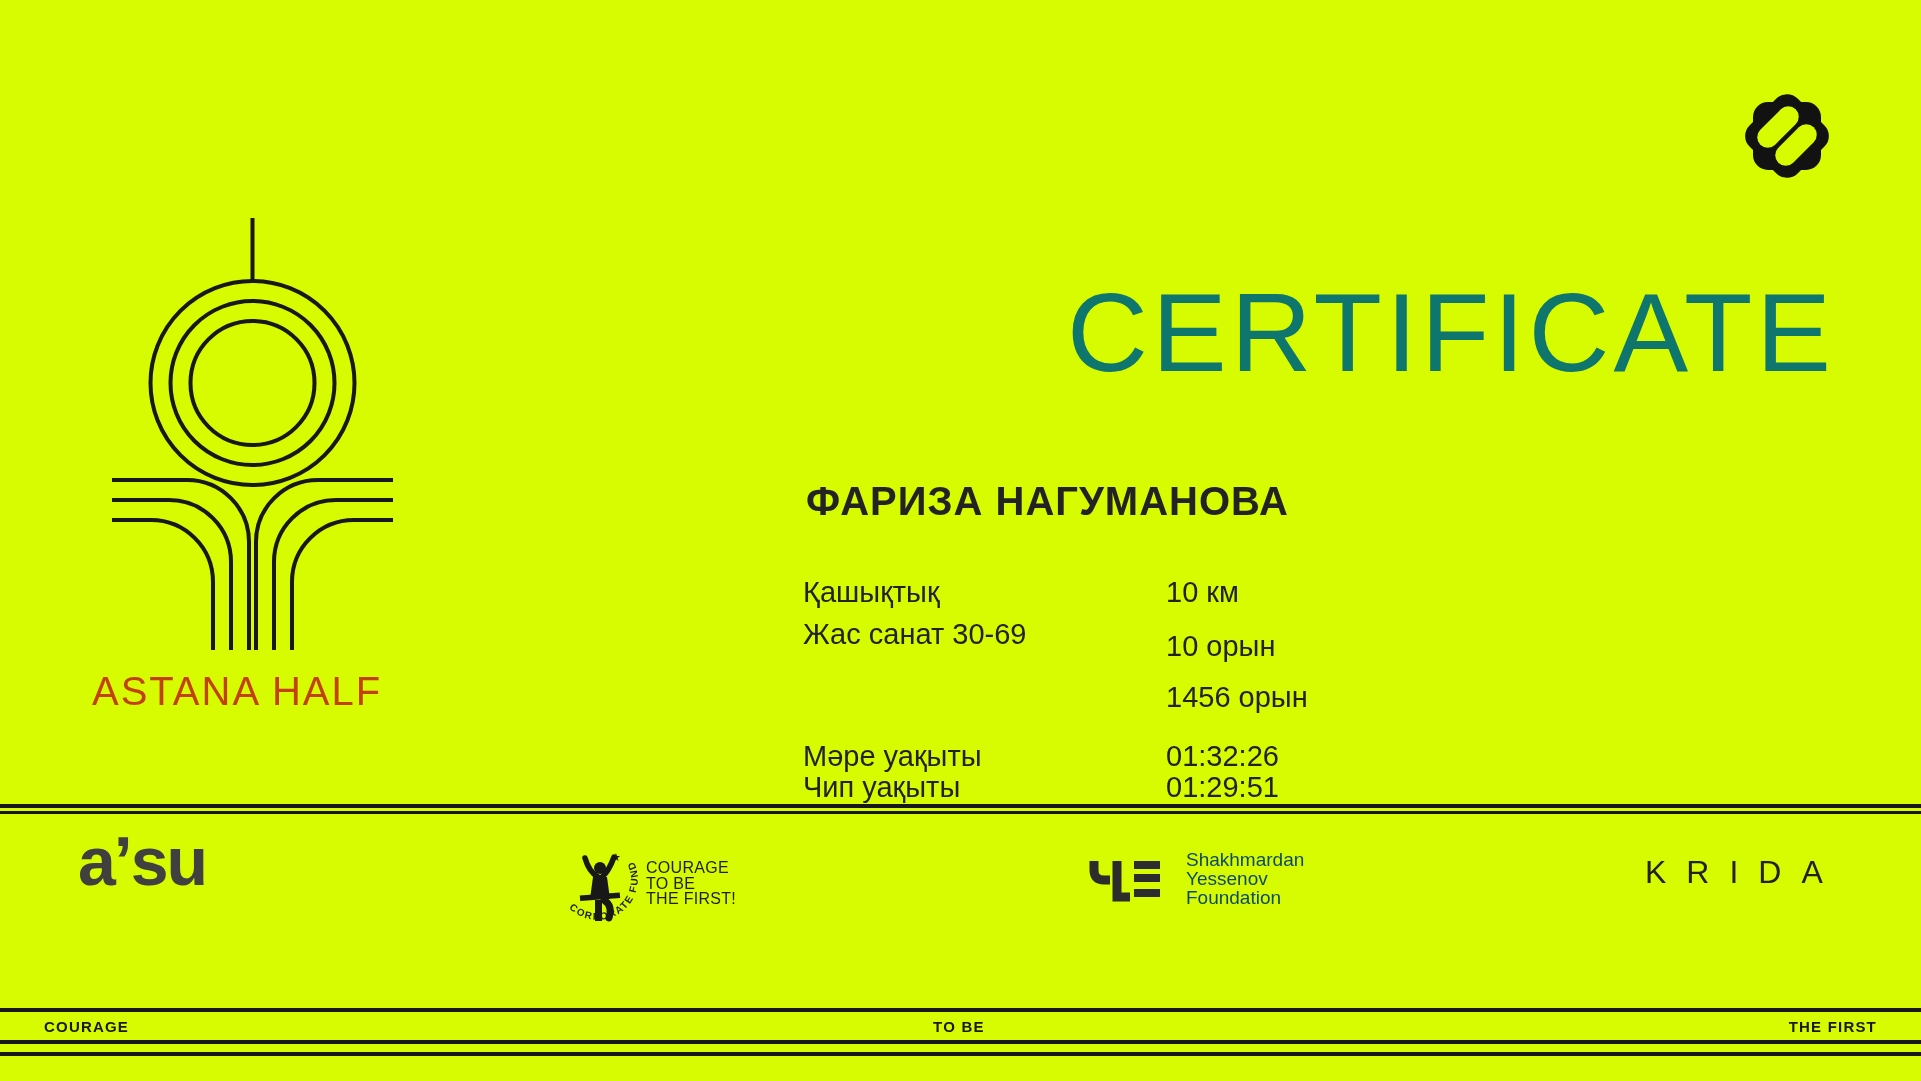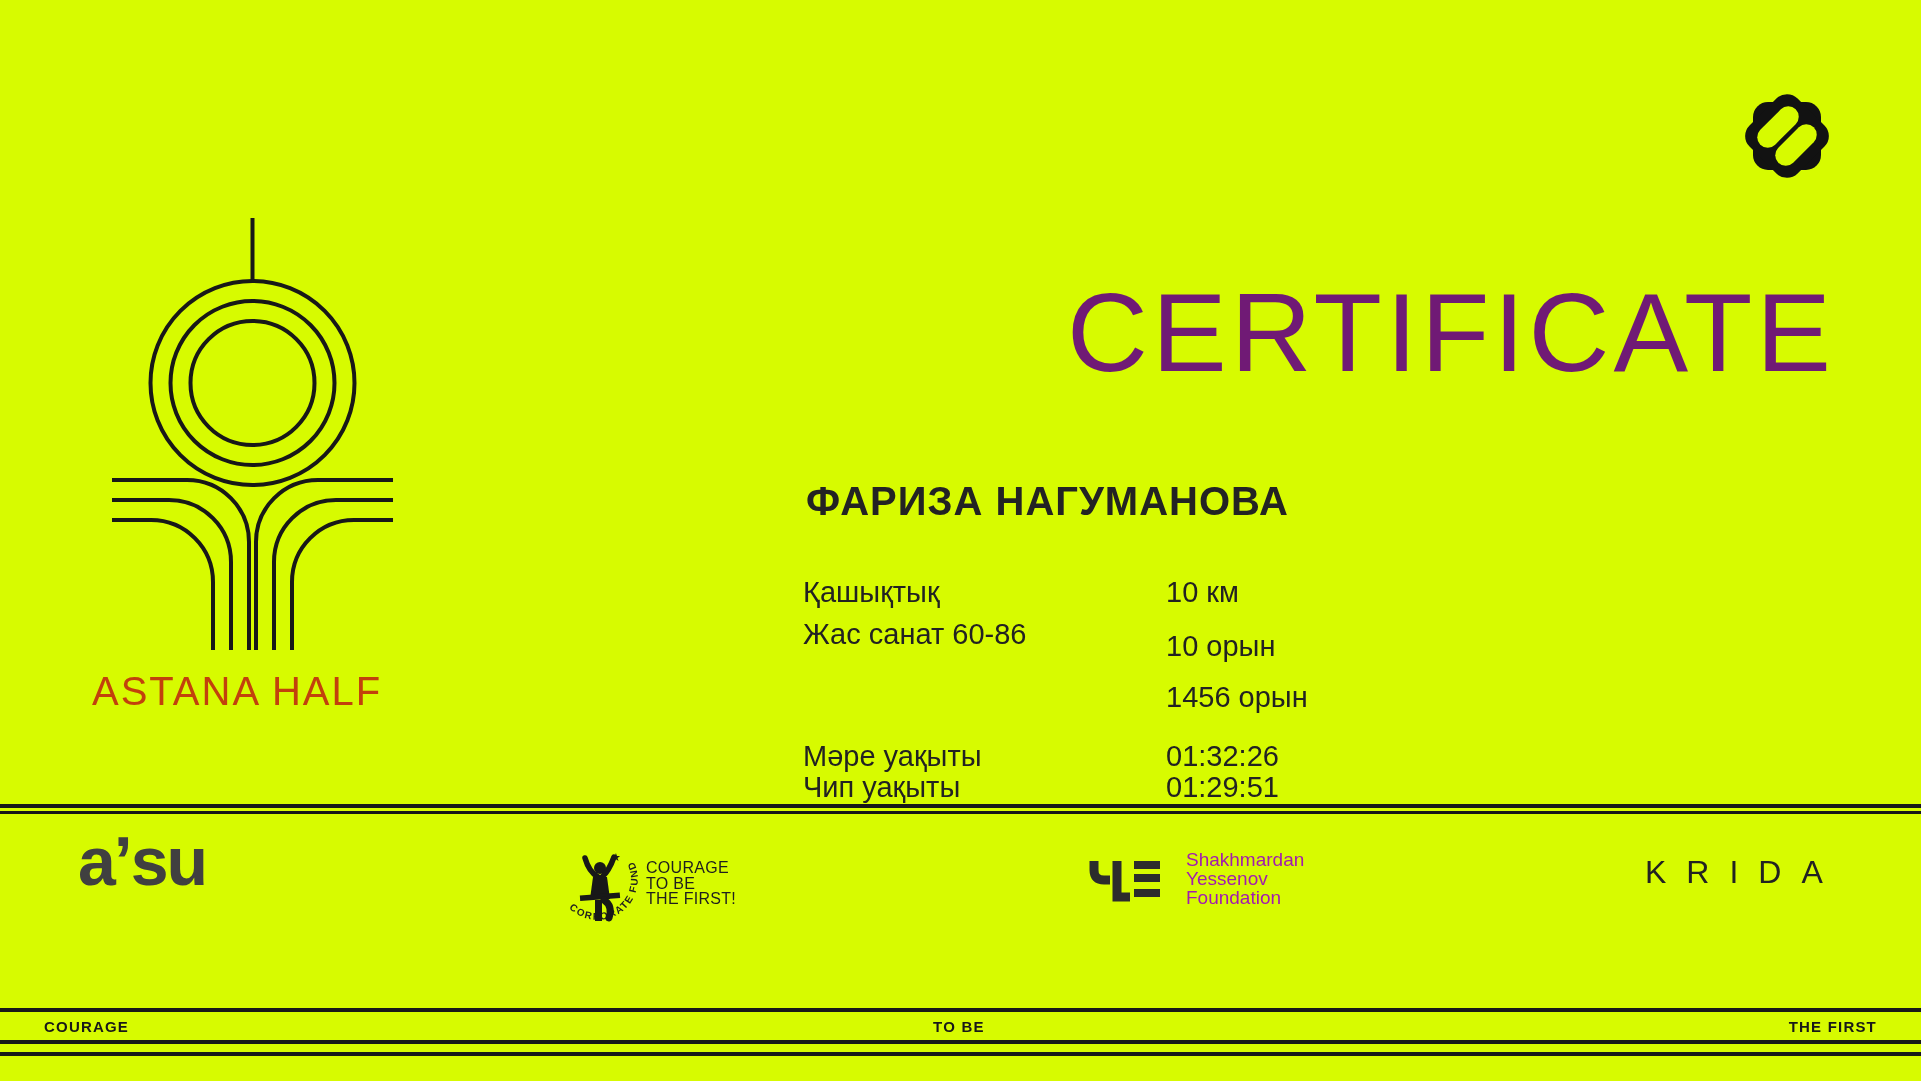--- a/index.html
+++ b/index.html
@@ -9,21 +9,21 @@
     background:#d7fb00;
     font-family:"Liberation Sans","DejaVu Sans",sans-serif;
     color:#171717;
   }
   
   .halyk-header { position:absolute; top:86px; right:84px; display:flex; align-items:flex-start; gap:22px; }
   .halyk-icon { width:100px; height:100px; }
   .halyk-word { font-size:108px; font-weight:700; letter-spacing:5px; line-height:100px; color:#121212; }
 
   
-  .cert-title { position:absolute; top:277px; right:86px; font-size:112px; font-weight:400; letter-spacing:4px; line-height:112px; color:#701a75; white-space:nowrap; }
+  .cert-title { position:absolute; top:277px; right:86px; font-size:112px; font-weight:400; letter-spacing:4px; line-height:112px; color:#0f766e; white-space:nowrap; }
   .recipient { position:absolute; left:806px; top:479px; font-size:40px; font-weight:700; letter-spacing:1px; color:#232323; white-space:nowrap; }
 
   
   .results { position:absolute; left:803px; top:576px; width:760px; height:240px; font-size:29px; color:#222; }
   .results .lbl { position:absolute; left:0; white-space:nowrap; }
   .results .val { position:absolute; left:363px; white-space:nowrap; }
   .r1 { top:0; } .r2 { top:42px; } .r2v { top:54px; } .r3 { top:105px; } .r4 { top:164px; } .r5 { top:195px; }
 
   
   .emblem { position:absolute; left:92px; top:170px; width:330px; height:500px; }
@@ -36,21 +36,21 @@
   .fline1 { top:1008px; height:4px; }
   .fline2 { top:1040px; height:4px; }
   .fline3 { top:1052px; height:4px; }
 
   
   .asu { position:absolute; left:78px; top:822px; font-size:68px; font-weight:700; letter-spacing:-2px; color:#404040; }
   .courage { position:absolute; left:550px; top:828px; display:flex; gap:4px; }
   .courage-motto { margin-top:32px; font-size:16px; line-height:15.5px; font-weight:500; letter-spacing:0.3px; color:#1f1f1f; white-space:nowrap; }
   .yessenov { position:absolute; left:1086px; top:850px; display:flex; gap:24px; }
   .yessenov-icon { margin-top:8px; }
-  .yessenov-text { font-size:19px; line-height:19px; font-weight:400; color:#a21caf; white-space:nowrap; }
+  .yessenov-text { font-size:19px; line-height:19px; font-weight:400; color:#0c4a6e; white-space:nowrap; }
   .krida { position:absolute; left:1645px; top:854px; font-size:32px; font-weight:400; letter-spacing:20px; color:#222; white-space:nowrap; }
 
   
   .footer-text { position:absolute; left:0; top:1012px; width:1921px; height:28px; display:flex; align-items:center; justify-content:space-between; padding:0 44px; font-size:15px; font-weight:700; letter-spacing:1.2px; color:#181818; }
 </style>
 </head>
 <body style="background: rgb(215, 251, 0);">
 
 <div class="halyk-header">
   <svg class="halyk-icon" viewBox="0 0 100 100">
@@ -64,21 +64,21 @@
     </g>
   </svg>
 </div>
 
 <div class="cert-title">CERTIFICATE</div>
 <div class="recipient">ФАРИЗА НАГУМАНОВА</div>
 
 <div class="results">
   <div class="lbl r1">Қашықтық</div>
   <div class="val r1">10 км</div>
-  <div class="lbl r2">Жас санат 60-86</div>
+  <div class="lbl r2">Жас санат 30-69</div>
   <div class="val r2v">10 орын</div>
   <div class="val r3">1456 орын</div>
   <div class="lbl r4">Мәре уақыты</div>
   <div class="val r4">01:32:26</div>
   <div class="lbl r5">Чип уақыты</div>
   <div class="val r5">01:29:51</div>
 </div>
 
 <svg class="emblem" viewBox="0 0 330 500" fill="none" stroke="#181818" stroke-width="4">
   <line x1="160.5" y1="48" x2="160.5" y2="111"></line>

